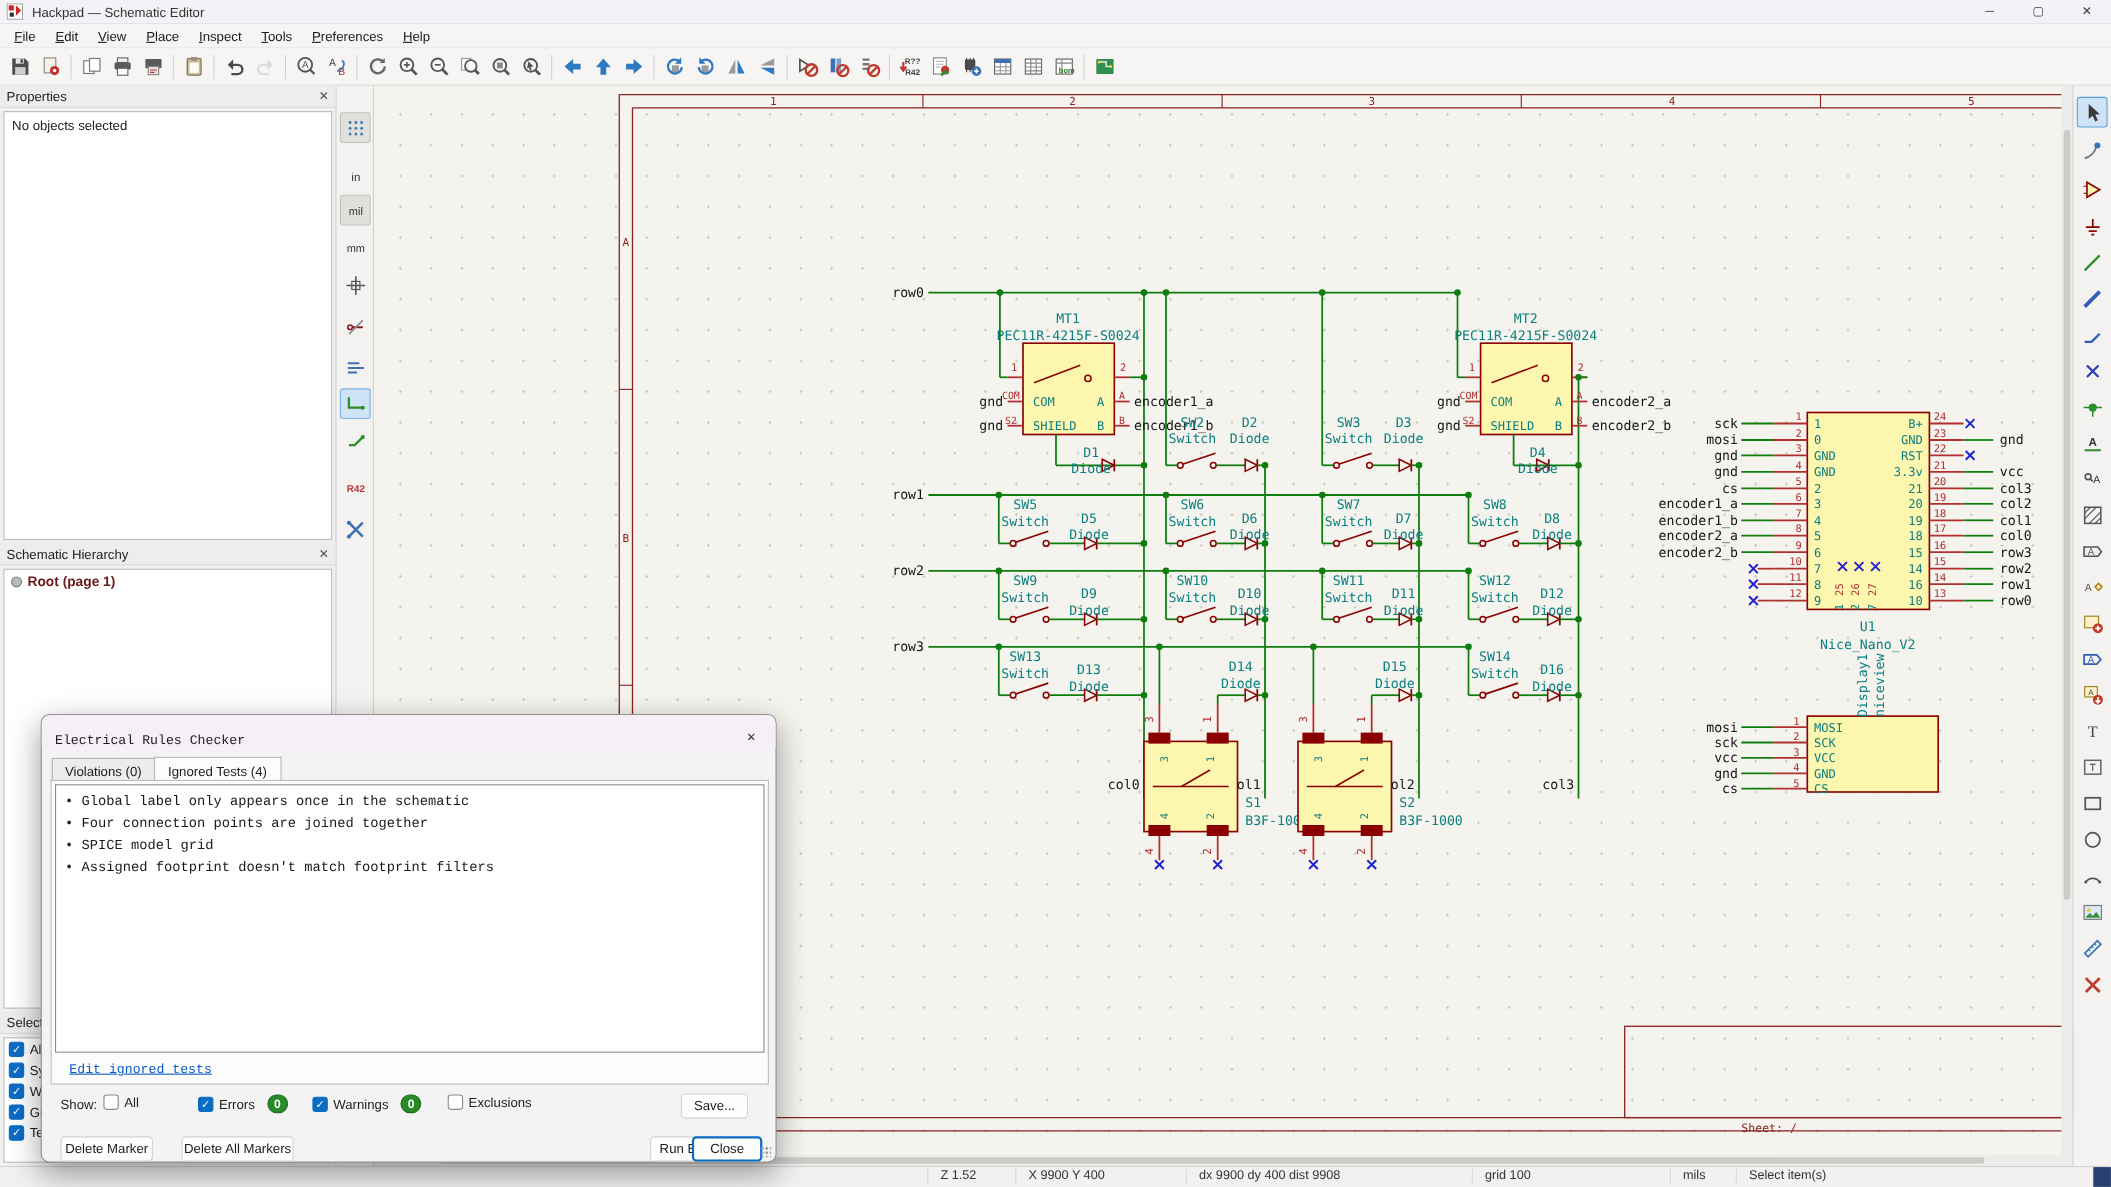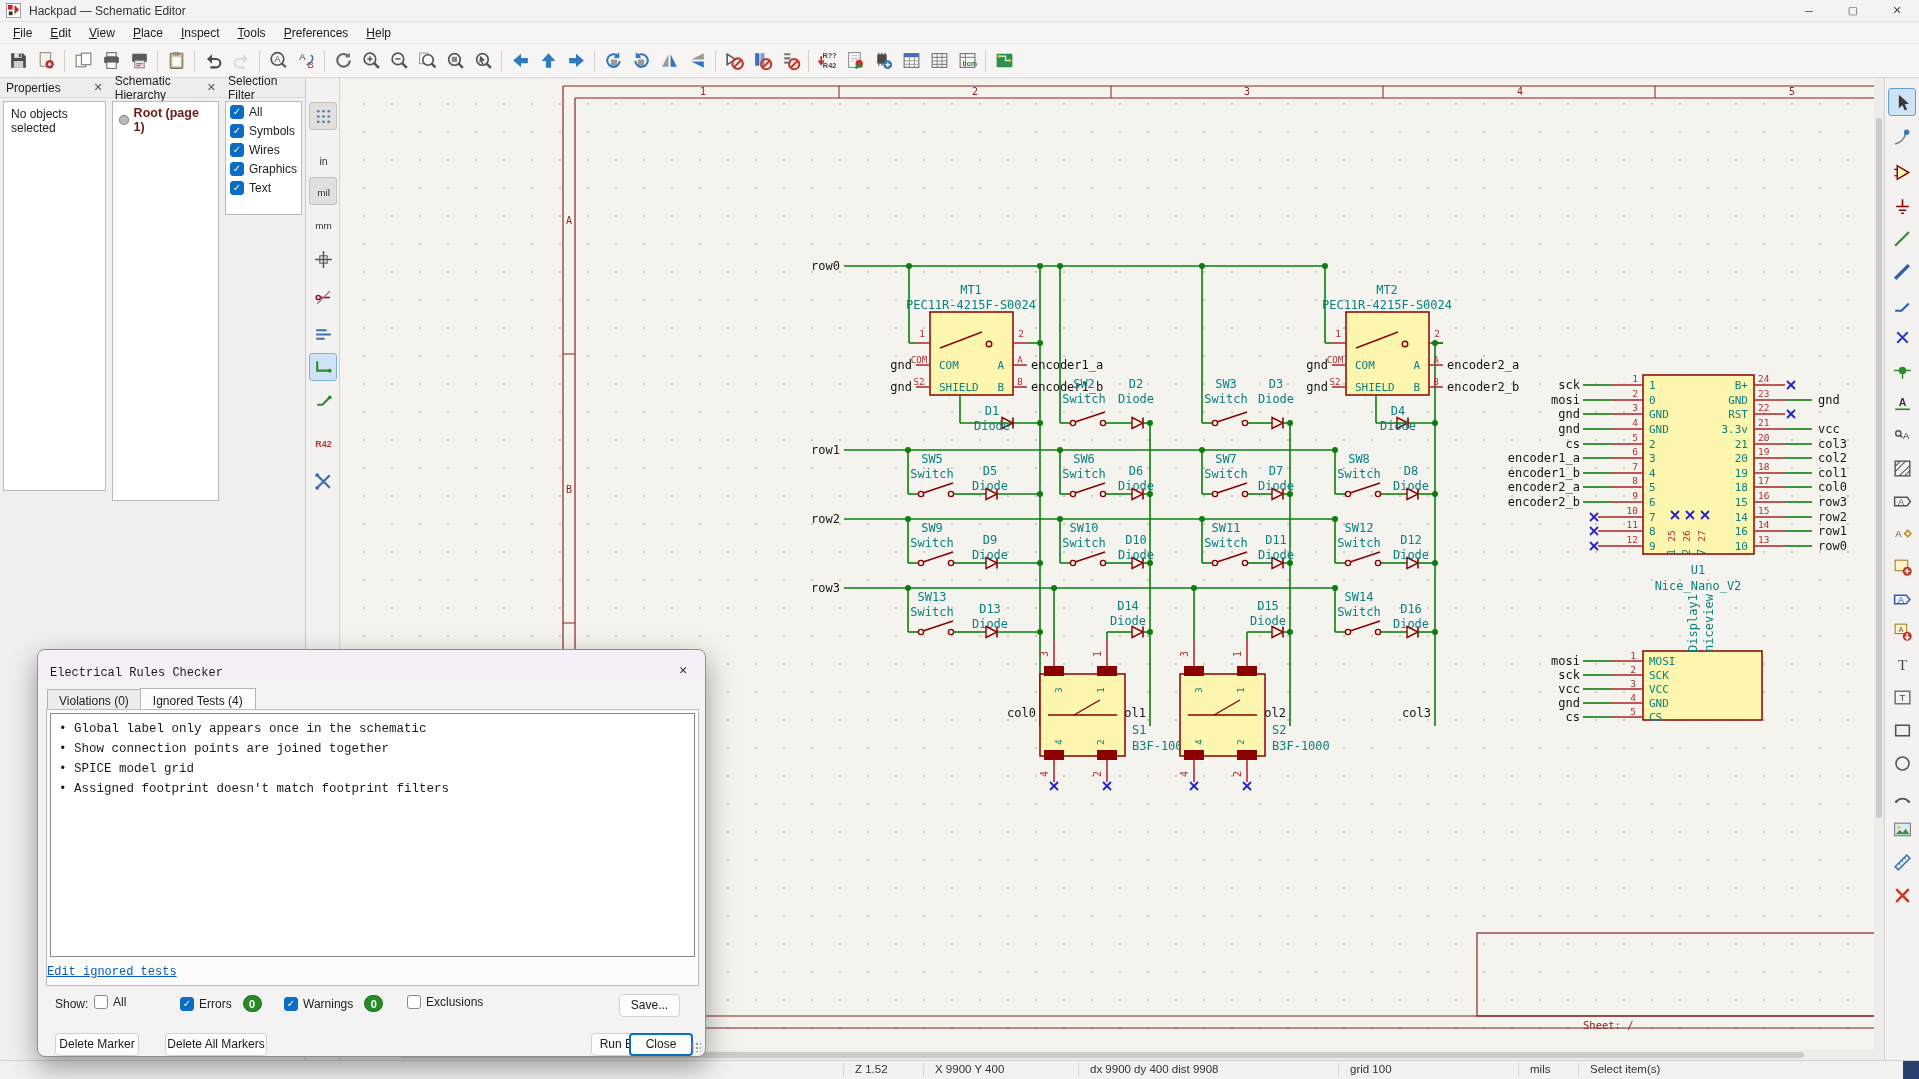--- a/index.html
+++ b/index.html
@@ -12,21 +12,21 @@
   .win-btn { width:44px; display:flex; align-items:center; justify-content:center; font-size:11px; color:#444; }
   .menubar { height:22px; background:#f6f5f3; display:flex; align-items:center; padding-left:4px; border-bottom:1px solid #e6e5e3; }
   .menu-item { padding:2px 9px; color:#1a1a1a; }
   .menu-item u { text-decoration:underline; }
   .toolbar { height:34px; background:#f6f5f3; display:flex; align-items:center; padding-left:4px; border-bottom:1px solid #d8d7d5; }
   .tbtn { width:28px; height:28px; display:flex; align-items:center; justify-content:center; border-radius:3px; }
   .tbtn.disabled { opacity:.45; }
   .tsep { width:1px; height:22px; background:#d2d1cf; margin:0 4px; }
   
   .main { display:flex; height:982px; }
-  .left-panels { width:306px; background:#f0f0f0; border-right:1px solid #c9c9c9; display:flex; }
+  .left-panels { width:306px; background:#f0f0f0; border-right:1px solid #c9c9c9; display:flex; flex-direction:column; }
   .panel-header { height:20px; background:#eeedec; display:flex; align-items:center; padding:0 6px; border-bottom:1px solid #d9d9d9; font-size:12px; color:#222; }
   .panel-close { margin-left:auto; color:#555; font-size:11px; }
   .panel-body { background:#fff; border:1px solid #b9b9b9; margin:3px; flex:1; overflow:hidden; position:relative; }
   .prop-panel { height:416px; display:flex; flex-direction:column; }
   .hier-panel { height:426px; display:flex; flex-direction:column; }
   .self-panel { height:140px; display:flex; flex-direction:column; }
   .empty-text { padding:5px 7px; color:#222; }
   .hier-item { display:flex; align-items:center; gap:5px; padding:4px 6px; font-weight:bold; color:#6b1a1a; font-size:12.5px; }
   .hier-dot { width:10px; height:10px; border-radius:50%; background:#b9b9b9; border:1px solid #808080; }
   .sf-row { display:flex; align-items:center; gap:5px; padding:2.5px 4px; }
@@ -55,21 +55,21 @@
   .erc-dialog { position:absolute; left:37px; top:649px; width:669px; height:408px; background:#f3f3f3;
                 border:1px solid #8f8f8f; border-radius:8px; box-shadow:0 10px 28px rgba(0,0,0,.38); z-index:50; }
   .erc-title { height:30px; background:#f7eff7; border-radius:8px 8px 0 0; display:flex; align-items:flex-end; padding:0 12px; font-size:12px; color:#1a1a1a;font-family:Liberation Mono, monospace; }
   .erc-close { margin-left:auto; font-size:13px; color:#333; padding:2px 6px; }
   .erc-tabs { position:absolute; left:9px; top:37px; display:flex; align-items:flex-end; }
   .erc-tab { padding:4px 11px; font-size:12px; border:1px solid #b5b5b5; background:#ececec; color:#222; margin-right:-1px; }
   .erc-tab.active { background:#fcfcfc; padding:5px 12px; border-bottom:1px solid #fcfcfc; position:relative; top:1px; }
   .erc-page { position:absolute; left:8px; top:59px; width:653px; height:277px; background:#fcfcfc; border:1px solid #bcbcbc;font-family:Liberation Mono, monospace; }
   .erc-list { position:absolute; left:3px; top:3px; width:645px; height:244px; background:#fff; border:1px solid #8a8a8a; padding:5px 2px; }
   .erc-list-item { padding:2px 6px; font-size:12.5px; color:#1a1a1a; line-height:16px; }
-  .erc-link { position:absolute; left:0; top:255px; color:#0b5bc4; text-decoration:underline; font-size:12px; }
+  .erc-link { position:absolute; left:16px; top:255px; color:#0b5bc4; text-decoration:underline; font-size:12px; }
   .erc-filters { position:absolute; left:0; top:344px; width:100%; height:24px; font-size:12px; }
   .erc-filters > * { position:absolute; top:0; }
   .fcb { display:flex; align-items:center; gap:5px; }
   .badge { display:inline-block; min-width:19px; height:17px; border-radius:9px; background:#278a27; border:1px solid #1d6e1d; color:#fff; font-weight:bold; text-align:center; line-height:16px; font-size:11px; }
   .btn { display:inline-block; background:#fdfdfd; border:1px solid #d2d2d2; border-radius:4px; font-size:12px; color:#1a1a1a; text-align:center; padding:3px 0; }
   .btn.primary { border:2px solid #0b6cc4; padding:2px 0; }
   .erc-buttons > .btn { position:absolute; top:383px; height:23px; }
   .dlg-grip { position:absolute; right:4px; bottom:4px; width:10px; height:10px;
      background:radial-gradient(#9a9a9a 1px, transparent 1.4px); background-size:4px 4px; }
 </style>
@@ -1191,21 +1191,21 @@
     <span>Electrical Rules Checker</span>
     <span class="erc-close">✕</span>
   </div>
   <div class="erc-tabs" id="erc-tabs">
       <div class="erc-tab">Violations (0)</div>
       <div class="erc-tab active">Ignored Tests (4)</div>
     </div>
   <div class="erc-page">
     <div class="erc-list" id="erc-list">
         <div class="erc-list-item">• Global label only appears once in the schematic</div>
-        <div class="erc-list-item">• Show connection points are joined together</div>
+        <div class="erc-list-item">• Four connection points are joined together</div>
         <div class="erc-list-item">• SPICE model grid</div>
         <div class="erc-list-item">• Assigned footprint doesn't match footprint filters</div>
       </div>
     <a class="erc-link" href="#">Edit ignored tests</a>
   </div>
   <div class="erc-filters" id="erc-filters">
       <span style="left: 17px; top: 3px;">Show:</span>
       <div class="fcb" style="left: 56px; top: 1px;">
         <span class="checkbox"></span>
         <span>All</span>

